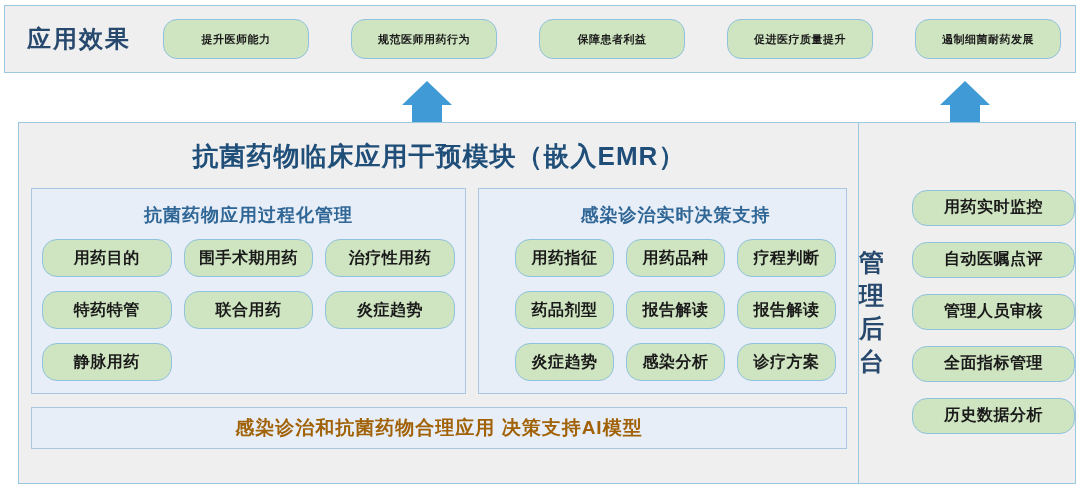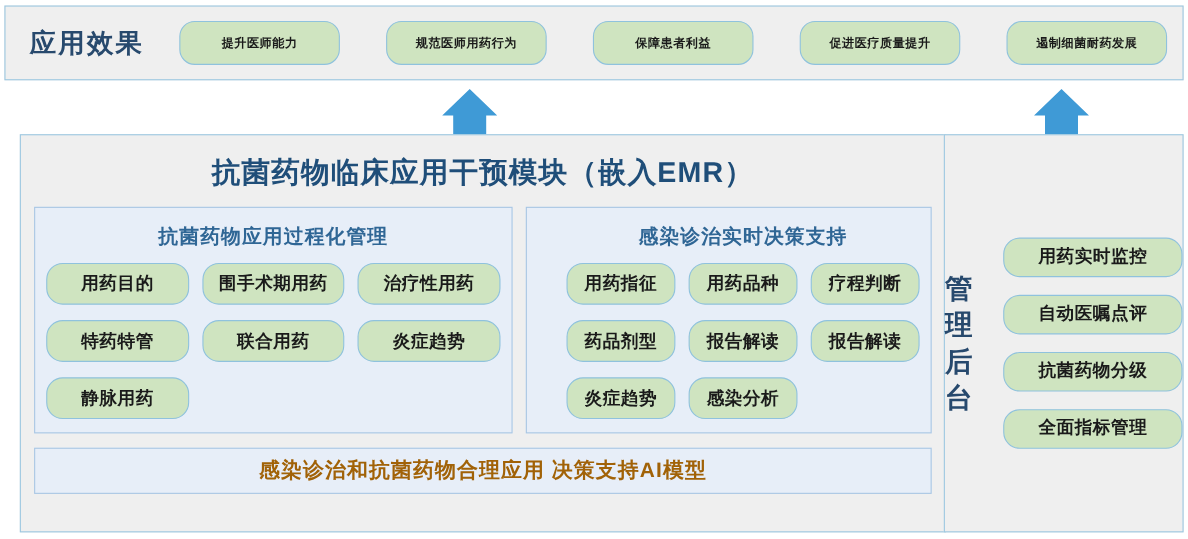--- a/index.html
+++ b/index.html
@@ -227,31 +227,33 @@
         <div class="subpanel-title">感染诊治实时决策支持</div>
         <div class="pill-grid">
           <div class="pill grid-pill">用药指征</div>
           <div class="pill grid-pill">用药品种</div>
           <div class="pill grid-pill">疗程判断</div>
           <div class="pill grid-pill">药品剂型</div>
           <div class="pill grid-pill">报告解读</div>
           <div class="pill grid-pill">报告解读</div>
           <div class="pill grid-pill">炎症趋势</div>
           <div class="pill grid-pill">感染分析</div>
+          <div class="pill grid-pill">诊疗方案</div>
         </div>
       </div>
 
     </div>
 
     <div class="ai-bar">感染诊治和抗菌药物合理应用 决策支持AI模型</div>
   </div>
 
   <div class="admin-panel">
     <div class="admin-title">管理后台</div>
     <div class="admin-list">
       <div class="pill admin-pill">用药实时监控</div>
       <div class="pill admin-pill">自动医嘱点评</div>
-      <div class="pill admin-pill">抗菌药物分级</div>
+      <div class="pill admin-pill">管理人员审核</div>
       <div class="pill admin-pill">全面指标管理</div>
+      <div class="pill admin-pill">历史数据分析</div>
     </div>
   </div>
 
 </div>
 
 </body></html>

